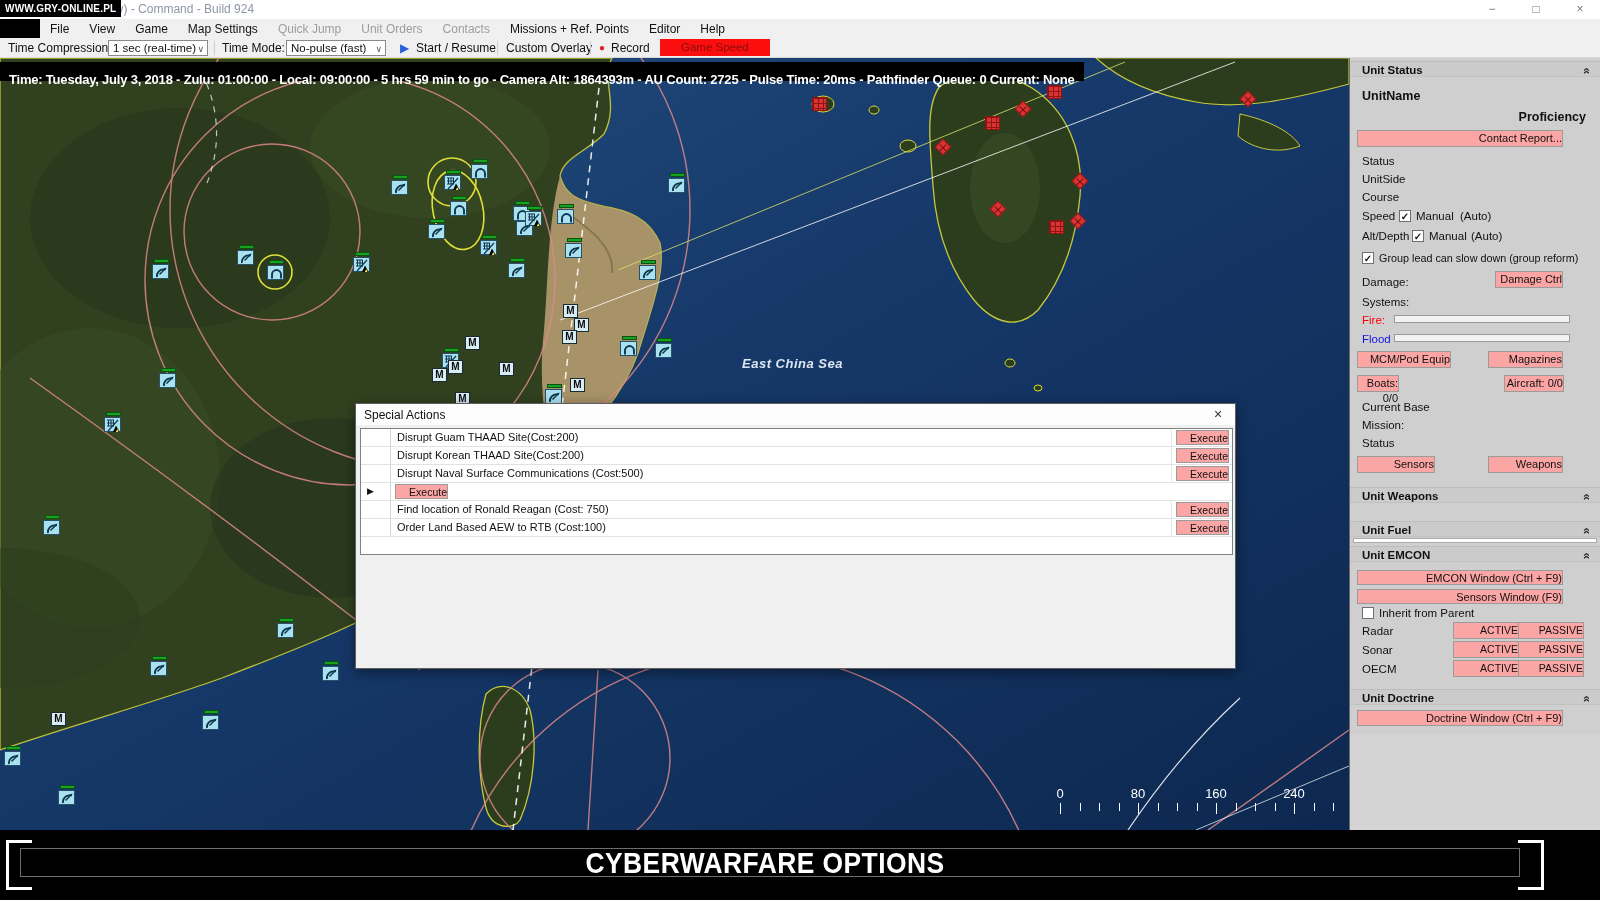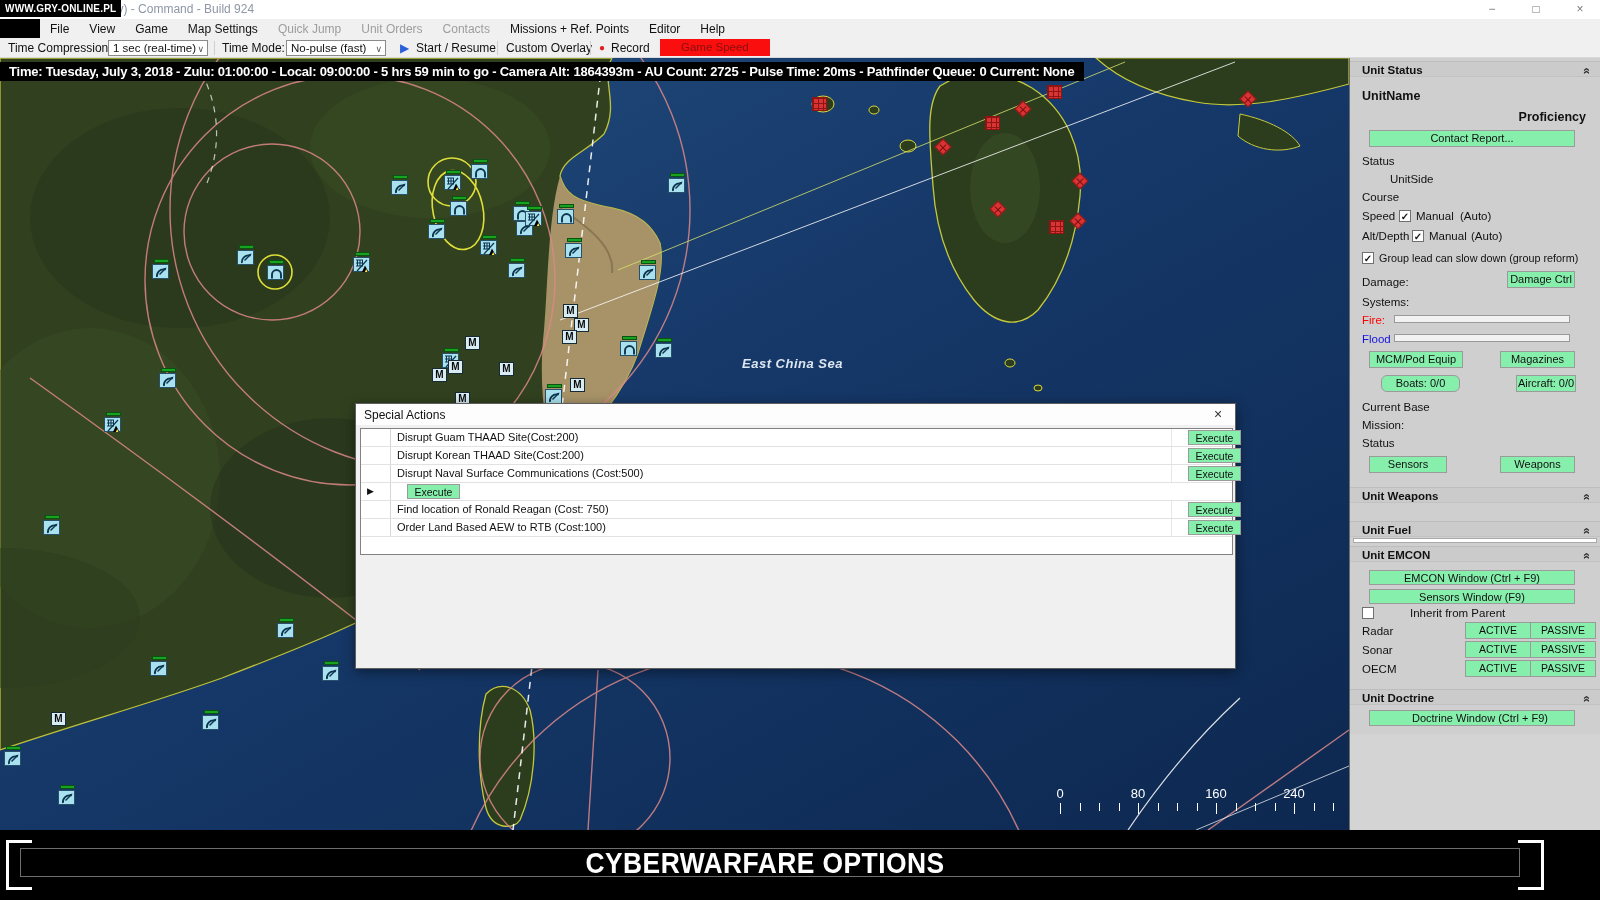--- a/index.html
+++ b/index.html
@@ -27,21 +27,21 @@
     font-size:11.5px; line-height:14px; padding:0 4px; color:#111; }
   .tb-select .arrow { position:absolute; right:3px; top:1px; font-size:9px; color:#555; }
   .tb-sep { position:absolute; top:3px; width:1px; height:14px; background:#cfcfcf; }
   #play-icon { color:#2b5fd9; font-size:12px; }
   #record-dot { color:#e02020; font-size:10px; }
   #game-speed-btn { position:absolute; top:1px; height:17px; background:#fb0e0e; color:#8a0f0f;
     font-size:11.5px; line-height:17px; padding:0 21px; }
   
   #map { position:absolute; left:0; top:58px; width:1349px; height:772px; overflow:hidden; background:#13355f; }
   #status-strip { position:absolute; left:0; top:4px; height:19px; background:#000; color:#fff;
-    font-size:13px; font-weight:bold; line-height:19px; padding:0 9px; white-space:nowrap; z-index:4; letter-spacing:-.2px;}
+    font-size:13px; font-weight:bold; line-height:19px; padding:8px 9px; white-space:nowrap; z-index:4; letter-spacing:-.2px;}
   #sea-label { position:absolute; left:742px; top:298px; color:#dce6f0; font-size:13px; font-style:italic;
     font-weight:bold; letter-spacing:.5px; z-index:3; }
   
   .unit { position:absolute; z-index:3; }
   .ubox { position:relative; width:17px; height:15px; background:#a9e2ee; border:1px solid #27506b; }
   .ubar { position:absolute; left:1px; top:-6px; width:15px; height:4px; background:#17a21f; border:1px solid #0c5212; }
   .ubox svg { position:absolute; left:0; top:0; }
   .mbox { width:15px; height:14px; background:#d8ecf4; border:1px solid #1a2a33; color:#0a0a0a;
     font-size:10px; font-weight:bold; text-align:center; line-height:12px; }
   .hdiamond { width:12px; height:12px; background:#d93434; border:1px solid #8f1414; transform:rotate(45deg); }
@@ -65,22 +65,22 @@
   .sa-row { display:flex; height:18px; border-bottom:1px solid #e2e2e2; font-size:11px; color:#111; }
   .sa-row.header { height:17px; border-bottom:1px solid #b8b8b8; color:#222; }
   .sa-marker { width:30px; border-right:1px solid #d5d5d5; position:relative; background:#fff; flex:none; }
   .sa-marker .mk { position:absolute; left:6px; top:3px; font-size:9px; color:#111; }
   .sa-name { flex:1; line-height:17px; padding-left:6px; border-right:1px solid #e8e8e8; white-space:nowrap; overflow:hidden; }
   .sa-row.selected .sa-name { background:#2e7ef0; color:#fff; }
   .sa-exec { width:60px; flex:none; position:relative; background:#fff; }
   .sa-exec .btn { position:absolute; left:4px; top:1px; width:53px; height:15px; font-size:10.5px; }
   #sa-desc { position:absolute; left:4px; top:156px; width:870px; font-size:11px; color:#111; }
   
-  .btn { background:#86efac; border:1px solid #9b9b9b; color:#111; text-align:center;
-    font-family:"Liberation Sans",sans-serif;margin-left:12px; }
+  .btn { background:#fca5a5; border:1px solid #9b9b9b; color:#111; text-align:right;
+    font-family:"Liberation Sans",sans-serif; }
   
   #sidebar { position:absolute; left:1349px; top:58px; width:251px; height:772px; background:#cfcfcf;
     border-left:1px solid #6d6d6d; font-size:11.5px; color:#111; }
   .sb-header { position:absolute; left:0; width:100%; height:16px; font-weight:bold; font-size:11.5px;
     padding-left:12px; line-height:16px; background:#cbcbcb; border-top:1px solid #bdbdbd; border-bottom:1px solid #c2c2c2; }
   .sb-chev { position:absolute; right:10px; top:1px; font-weight:bold; color:#333; font-size:12px;
     display:inline-block; transform:rotate(-90deg); }
   .sb-label { position:absolute; left:12px; white-space:nowrap; }
   .sb-btn { position:absolute; height:17px; font-size:11px; line-height:15px; }
   .checkbox { position:absolute; width:12px; height:12px; background:#fff; border:1px solid #707070;
@@ -662,21 +662,21 @@
 
   <div id="sidebar">
     <div class="sb-header" style="top:3px;">
       <span>Unit Status</span>
       <span class="sb-chev">»</span>
     </div>
     <div class="sb-label" style="top:31px; font-weight:bold; font-size:12.5px;">UnitName</div>
     <div class="sb-label" style="top:52px; left:auto; right:14px; font-weight:bold; font-size:12.5px;">Proficiency</div>
     <button class="btn sb-btn" style="left:7px; top:72px; width:206px;">Contact Report...</button>
     <div class="sb-label" style="top:97px;">Status</div>
-    <div class="sb-label" style="top:115px;margin-left:28px;">UnitSide</div>
+    <div class="sb-label" style="top:115px;">UnitSide</div>
     <div class="sb-label" style="top:133px;">Course</div>
 
     <div class="sb-label" style="top:152px;">Speed</div>
     <div class="checkbox" style="left:49px; top:152px;">✓</div>
     <div class="sb-label" style="left:66px; top:152px;">Manual</div>
     <div class="sb-label" style="left:110px; top:152px;">(Auto)</div>
 
     <div class="sb-label" style="top:172px;">Alt/Depth</div>
     <div class="checkbox" style="left:62px; top:172px;">✓</div>
     <div class="sb-label" style="left:79px; top:172px;">Manual</div>
@@ -688,21 +688,21 @@
     <div class="sb-label" style="top:218px;">Damage:</div>
     <button class="btn sb-btn" style="left:145px; top:213px; width:68px;">Damage Ctrl</button>
     <div class="sb-label" style="top:238px;">Systems:</div>
     <div class="sb-label" style="top:256px; color:#ff0000;">Fire:</div>
     <div class="pbar" style="top:257px;"></div>
     <div class="sb-label" style="top:275px; color:#1414e0;">Flood</div>
     <div class="pbar" style="top:276px;"></div>
 
     <button class="btn sb-btn" style="left:7px; top:293px; width:94px;">MCM/Pod Equip</button>
     <button class="btn sb-btn" style="left:138px; top:293px; width:75px;">Magazines</button>
-    <button class="btn sb-btn" style="left:19px; top:317px; width:79px;border-radius:6px;">Boats: 0/0</button>
+    <button class="btn sb-btn" style="left:7px; top:317px; width:42px;">Boats: 0/0</button>
     <button class="btn sb-btn" style="left:154px; top:317px; width:60px;">Aircraft: 0/0</button>
 
     <div class="sb-label" style="top:343px;">Current Base</div>
     <div class="sb-label" style="top:361px;">Mission:</div>
     <div class="sb-label" style="top:379px;">Status</div>
     <button class="btn sb-btn" style="left:7px; top:398px; width:78px;">Sensors</button>
     <button class="btn sb-btn" style="left:138px; top:398px; width:75px;">Weapons</button>
 
     <div class="sb-header" style="top:429px;">
       <span>Unit Weapons</span>
@@ -714,21 +714,21 @@
     </div>
     <div style="position:absolute; left:3px; top:480px; width:244px; height:5px; background:#fff; border:1px solid #aaa;"></div>
 
     <div class="sb-header" style="top:488px;">
       <span>Unit EMCON</span>
       <span class="sb-chev">»</span>
     </div>
     <button class="btn sb-btn" style="left:7px; top:512px; width:206px; height:15px;">EMCON Window (Ctrl + F9)</button>
     <button class="btn sb-btn" style="left:7px; top:531px; width:206px; height:15px;">Sensors Window (F9)</button>
     <div class="checkbox" style="left:12px; top:549px;"></div>
-    <div class="sb-label" style="left:29px; top:549px;margin-left:31px;">Inherit from Parent</div>
+    <div class="sb-label" style="left:29px; top:549px;">Inherit from Parent</div>
     <div id="emcon-rows">
         <div class="sb-label" style="top: 567px;">Radar</div>
         <button class="btn ap-btn" style="left: 103px; top: 564px;">ACTIVE</button>
         <button class="btn ap-btn" style="left: 168px; top: 564px;">PASSIVE</button>
         <div class="sb-label" style="top: 586px;">Sonar</div>
         <button class="btn ap-btn" style="left: 103px; top: 583px;">ACTIVE</button>
         <button class="btn ap-btn" style="left: 168px; top: 583px;">PASSIVE</button>
         <div class="sb-label" style="top: 605px;">OECM</div>
         <button class="btn ap-btn" style="left: 103px; top: 602px;">ACTIVE</button>
         <button class="btn ap-btn" style="left: 168px; top: 602px;">PASSIVE</button>

